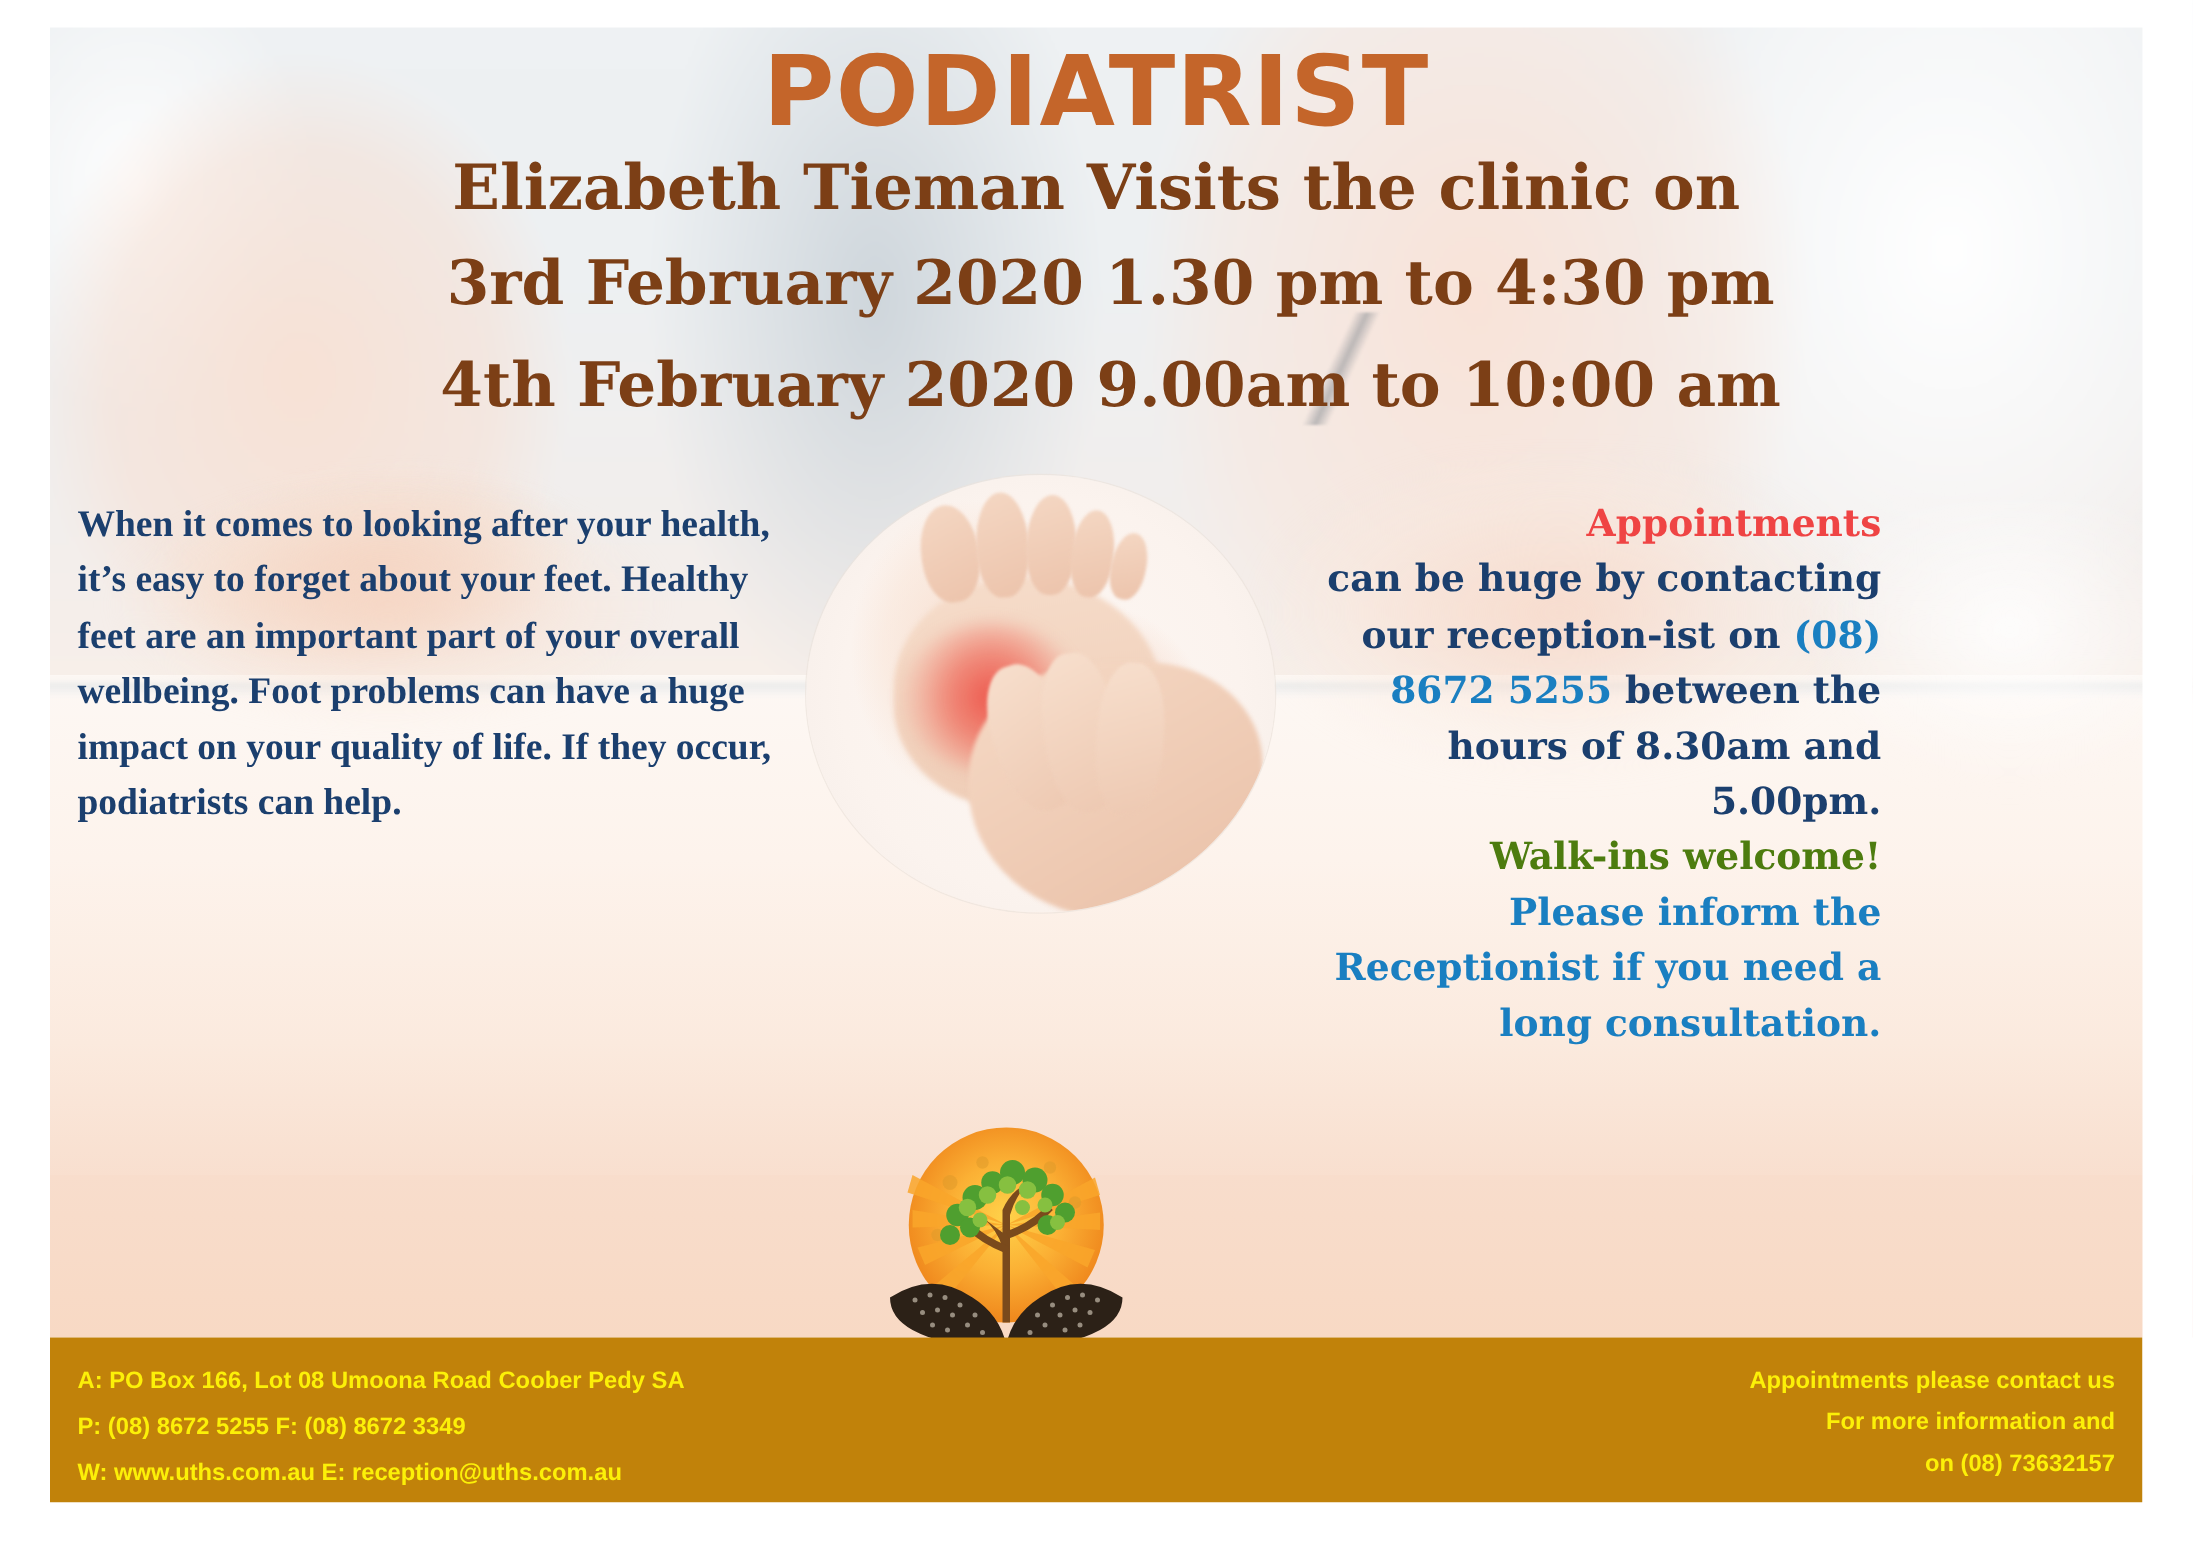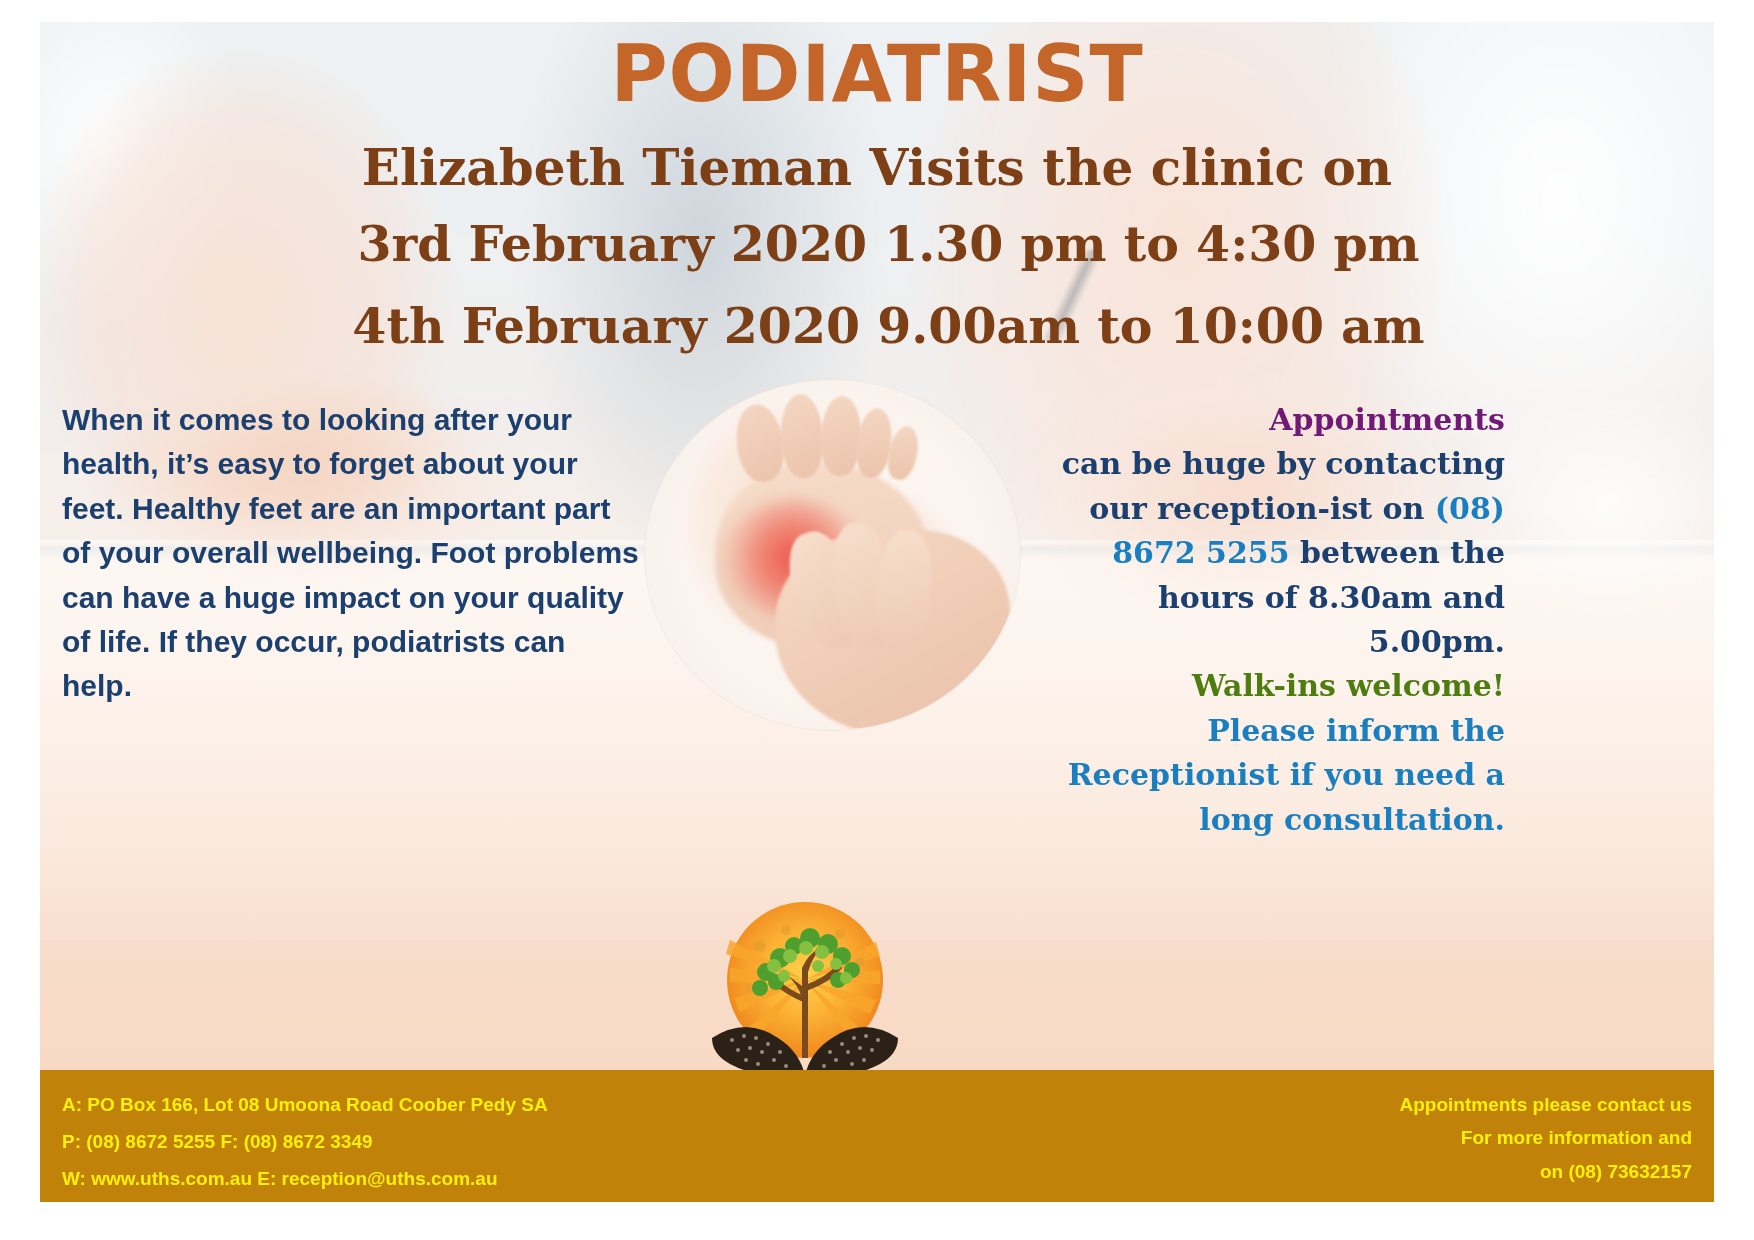--- a/index.html
+++ b/index.html
@@ -65,32 +65,32 @@
     border-radius:46% 40% 50% 52%;background:linear-gradient(150deg,#f6dac6,#e9bfa6);filter:blur(1.6px);}
   .foot-circle .finger{position:absolute;border-radius:45%;background:linear-gradient(160deg,#f7dfcd,#edc8b1);filter:blur(1.2px);}
   .f1{left:150px;top:150px;width:60px;height:120px;transform:rotate(-18deg);}
   .f2{left:190px;top:142px;width:58px;height:128px;transform:rotate(-8deg);}
   .f3{left:232px;top:150px;width:54px;height:122px;transform:rotate(4deg);}
 
   
   .headline{position:absolute;left:0;top:34px;width:1754px;text-align:center;}
   .title{font-family:"DejaVu Sans",sans-serif;font-weight:bold;font-size:78px;letter-spacing:1px;
     color:#c4652a;line-height:1.05;}
-  .sub1{margin-top:24px;font-family:"DejaVu Serif",serif;font-weight:bold;font-size:50px;color:#7c3f16;line-height:1.12;}
+  .sub1{margin-top:6px;font-family:"DejaVu Serif",serif;font-weight:bold;font-size:50px;color:#7c3f16;line-height:1.12;}
   .dateline{margin-top:22px;font-family:"DejaVu Serif",serif;font-weight:bold;font-size:49px;color:#7c3f16;line-height:1.1;padding-left:23px;}
   .dateline.second{margin-top:28px;}
 
   
   .left-col{position:absolute;left:62px;top:398px;width:580px;
-    font-family:Liberation Sans, sans-serif;font-weight:bold;font-size:30px;line-height:1.48;color:#1b3f6e;}
+    font-family:Liberation Serif, serif;font-weight:bold;font-size:30px;line-height:1.48;color:#1b3f6e;}
 
   
   .right-col{position:absolute;left:1050px;top:398px;width:455px;text-align:right;
     font-family:"DejaVu Serif",serif;font-weight:bold;font-size:30px;line-height:1.48;color:#1b3f6e;}
-  .appt-head{color:#701a75;display:block;}
+  .appt-head{color:#ef4444;display:block;}
   .phone{color:#1a7fc1;}
   .walkins{color:#4d7c0f;display:block;}
   .bright{color:#1a7fc1;}
 
   
   .logo{position:absolute;left:690px;top:888px;width:230px;height:300px;text-align:center;}
   .logo-mark{position:relative;width:230px;height:200px;}
   .logo-cap{font-family:"DejaVu Serif",serif;color:#ffffff;line-height:1.02;}
   .logo-l1{font-size:29px;}
   .logo-l2{font-size:29px;}

